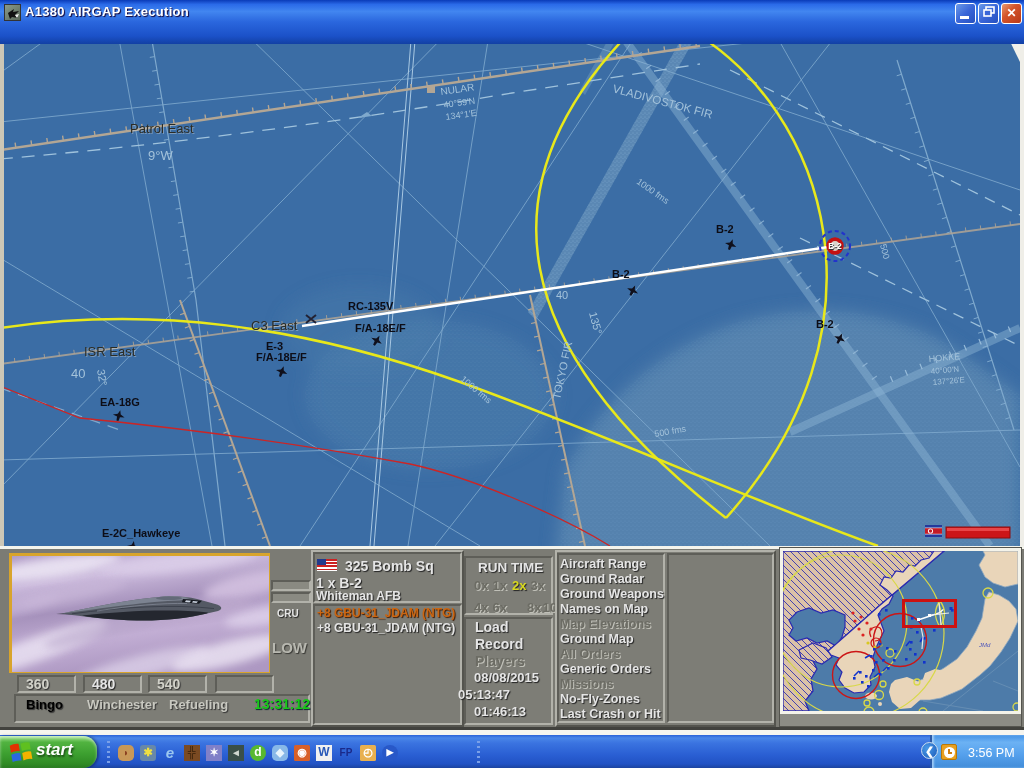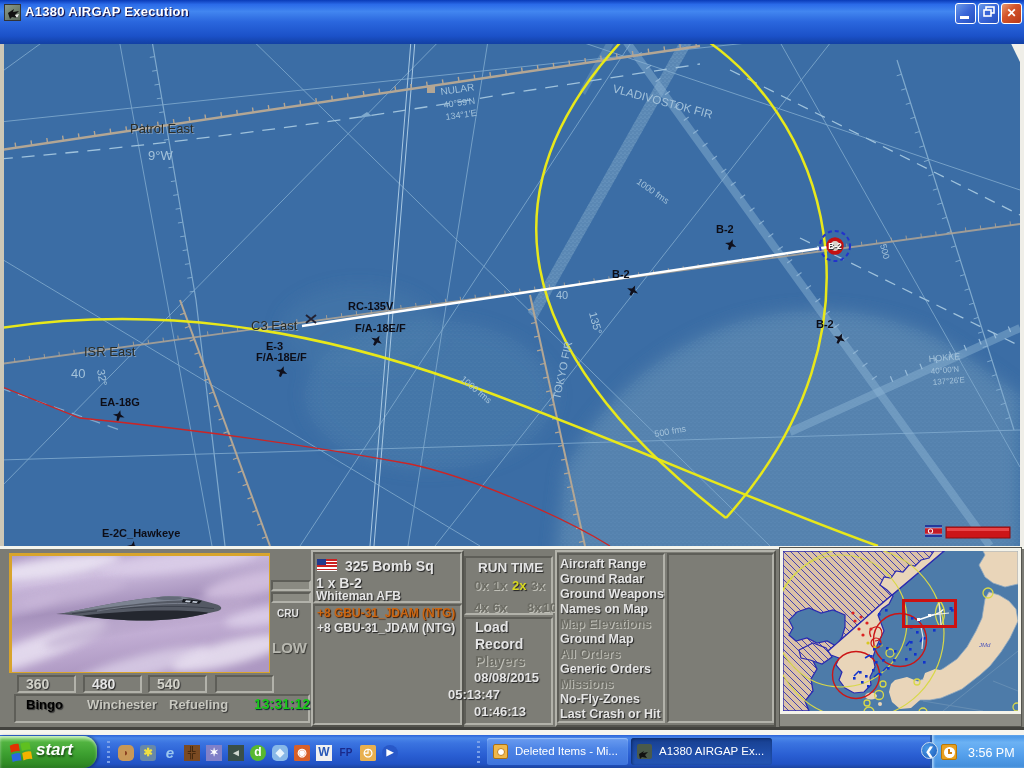--- a/index.html
+++ b/index.html
@@ -263,21 +263,21 @@
   <div class="inbox" style="left:464px;top:556px;width:89px;height:59px"></div>
   <div class="wt" style="position:absolute;left:478px;top:560px;font-size:13.5px">RUN TIME</div>
   <div style="position:absolute;left:474px;top:578px;font-size:13px;font-weight:bold"><span class="dis" style="margin-right:4px">0x</span><span class="dis" style="margin-right:5px">1x</span><span style="color:#d8d820;text-shadow:1px 1px 1px #222;margin-right:4px">2x</span><span class="dis">3x</span></div>
   <div style="position:absolute;left:474px;top:600px;font-size:13px;font-weight:bold"><span class="dis" style="margin-right:4px">4x</span><span class="dis" style="margin-right:20px">6x</span><span class="dis" style="margin-right:1px">8x</span><span class="dis">10x</span></div>
 
   <div class="inbox" style="left:464px;top:617px;width:89px;height:108px"></div>
   <div class="wt" style="position:absolute;left:475px;top:619px;font-size:14px">Load</div>
   <div class="wt" style="position:absolute;left:475px;top:636px;font-size:14px">Record</div>
   <div style="position:absolute;left:475px;top:653px;font-size:14px" class="dis">Players</div>
   <div class="wt" style="position:absolute;left:474px;top:670px;font-size:13px">08/08/2015</div>
-  <div class="wt" style="position:absolute;left:448px;top:687px;font-size:13px">05:13:47</div>
+  <div class="wt" style="position:absolute;left:458px;top:687px;font-size:13px">05:13:47</div>
   <div class="wt" style="position:absolute;left:474px;top:704px;font-size:13px">01:46:13</div>
 
   <div class="outbox" style="left:555px;top:550px;width:221px;height:177px"></div>
   <div class="inbox" style="left:557px;top:553px;width:108px;height:170px"></div>
   <div class="inbox" style="left:667px;top:553px;width:107px;height:170px"></div>
   <div style="position:absolute;left:560px;top:557px;font-size:12.5px;font-weight:bold;line-height:14.95px;white-space:nowrap">
     <div class="wt">Aircraft Range</div>
     <div class="wt">Ground Radar</div>
     <div class="wt">Ground Weapons</div>
     <div class="wt">Names on Map</div>
@@ -406,26 +406,20 @@
     <div class="qli" style="left:206px;color:#ffffff;font-size:11px;border-radius:0;background:#8080c8;">✶</div>
     <div class="qli" style="left:228px;color:#d0d8d0;font-size:10px;border-radius:0;background:#3a4f48;">◄</div>
     <div class="qli" style="left:250px;color:#ffffff;font-size:12px;border-radius:50%;background:#58b830;">d</div>
     <div class="qli" style="left:272px;color:#e8f4fc;font-size:11px;border-radius:30%;background:#88b8e8;">◆</div>
     <div class="qli" style="left:294px;color:#ffffff;font-size:11px;border-radius:10%;background:#d86028;">◉</div>
     <div class="qli" style="left:316px;color:#2858b8;font-size:12px;border-radius:0;background:#f0f0f0;">W</div>
     <div class="qli" style="left:338px;color:#1a2a8a;font-size:10px;border-radius:0;">FP</div>
     <div class="qli" style="left:360px;color:#ffffff;font-size:11px;border-radius:10%;background:#e8b050;">◴</div>
     <div class="qli" style="left:382px;color:#ffffff;font-size:9px;border-radius:50%;background:#2858c8;">▶</div>
   <div class="tsep" style="left:477px"></div>
-  <div class="tbtn lt" style="left:487px">Deleted Items - Mi...<div class="tico" style="background:#f0b84a;border:1px solid #a87018">
-        <div style="position:absolute;left:2.5px;top:2.5px;width:8px;height:8px;border-radius:50%;background:#fff;border:1px solid #c08020"></div>
-      </div></div>
-  <div class="tbtn dk" style="left:631px">A1380 AIRGAP Ex...<div class="tico" style="background:#4a5a4a"><svg width="13" height="13">
-          <path d="M2,6 L7,3 L6,5 L11,4 L8,7 L10,10 L5,9 L3,11 Z" fill="#111"></path>
-        </svg></div></div>
   <div id="tray" style="position:absolute;left:930px;top:735px;width:94px;height:33px;background:linear-gradient(180deg,#4190e4 0%,#6cb2f4 22%,#55a0ec 60%,#418cd8 100%);border-left:2px solid #2a5aa8;box-shadow:inset 2px 0 2px #9ccaf6"></div>
   <div style="position:absolute;left:921px;top:742px;width:17px;height:17px;border-radius:50%;background:radial-gradient(circle at 35% 35%,#4a9ae8,#1a5ab8);color:#fff;font-weight:bold;font-size:11px;text-align:center;line-height:16px;border:1px solid #cde">❮</div>
   <div style="position:absolute;left:941px;top:744px;width:16px;height:16px;background:#e8a020;border:1px solid #b87808;border-radius:2px">
       <div style="position:absolute;left:1.5px;top:1.5px;width:11px;height:11px;border-radius:50%;background:#fff"></div>
       <div style="position:absolute;left:6px;top:3.5px;width:2px;height:5px;background:#d08010"></div>
       <div style="position:absolute;left:6px;top:7px;width:4px;height:2px;background:#d08010"></div>
     </div>
   <div style="position:absolute;left:968px;top:746px;color:#fff;font-size:12.5px">3:56 PM</div>
 </div>
 </body></html>

